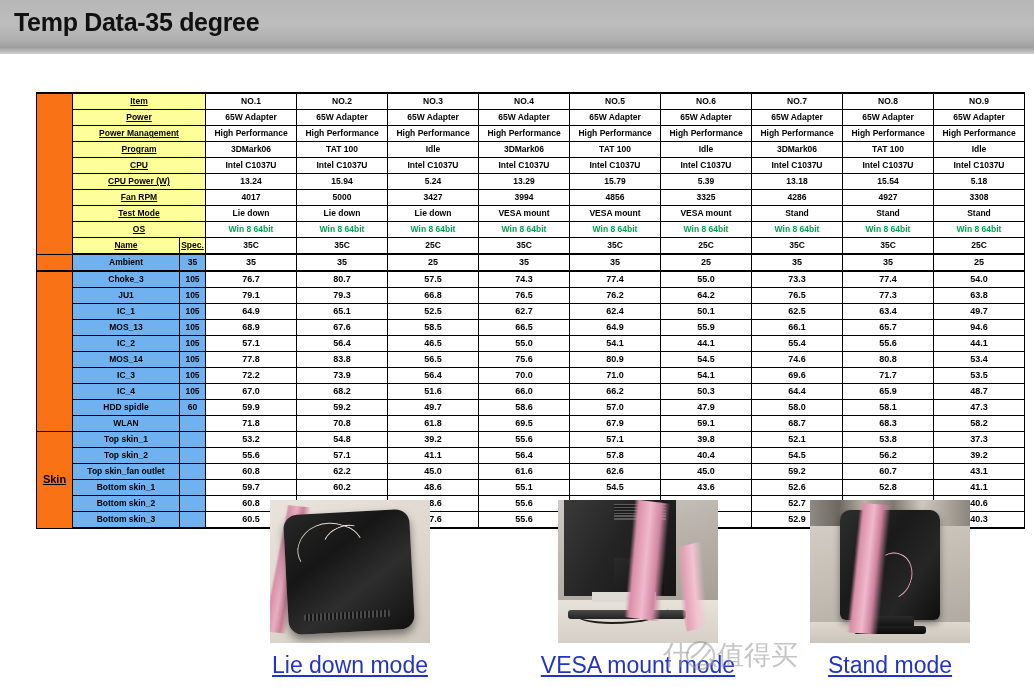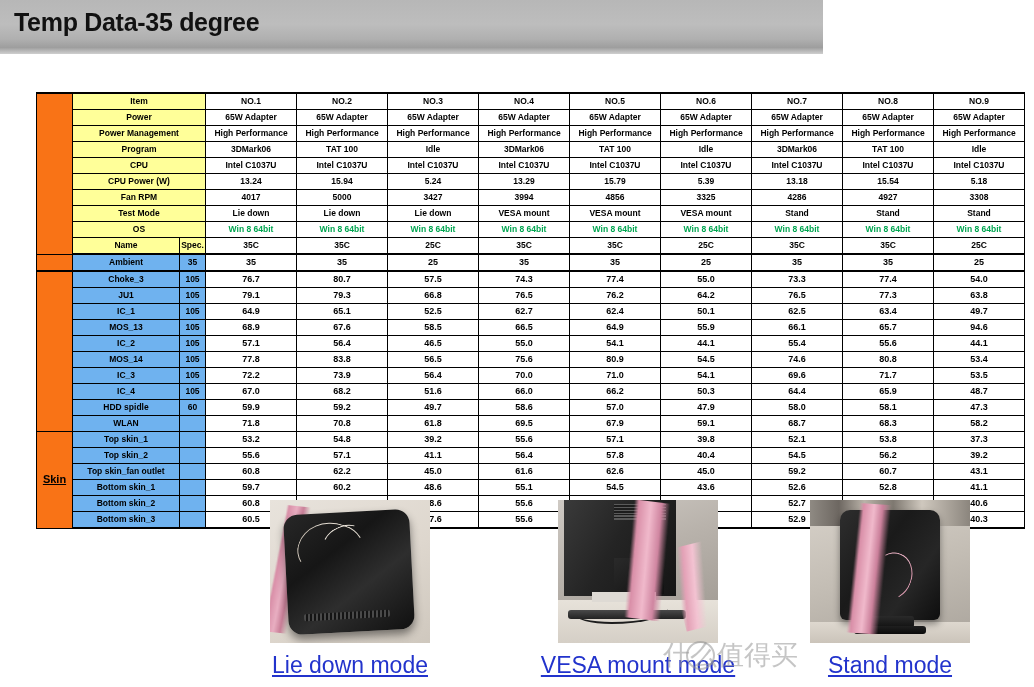--- a/index.html
+++ b/index.html
@@ -6,21 +6,21 @@
   body{
     width:1034px;height:687px;
     background:#ffffff;
     font-family:"Liberation Sans", sans-serif;
     overflow:hidden;
     position:relative;
   }
 
   
   #title-band{
-    position:absolute;left:0;top:0;width:823px;height:54px;
+    position:absolute;left:0;top:0;width:1034px;height:54px;
     background:linear-gradient(to bottom,#b7b7b7 0%,#bdbdbd 45%,#b0b0b0 72%,#9e9e9e 88%,#cfcfcf 100%);
   }
   #title-text{
     position:absolute;left:14px;top:8px;
     font-size:25px;font-weight:bold;color:#111111;
     letter-spacing:-0.3px;
     white-space:nowrap;
   }
 
   
@@ -47,21 +47,21 @@
   col.c-side{width:36px;}
   col.c-name{width:107px;}
   col.c-spec{width:26px;}
   col.c-num{width:91px;}
 
   td.side{background:#f97316;border-left:1px solid #000;border-right:1px solid #000;
           border-top:none;border-bottom:none;font-weight:normal;font-size:11px;text-decoration:underline;}
   td.side-top{border-top:1px solid #000;}
   td.side-bot{border-bottom:1px solid #000;}
 
-  td.hdr{background:#ffff99;font-weight:bold;}
+  td.hdr{background:#ffff99;font-weight:bold;text-decoration:underline;}
   td.val{background:#ffffff;font-weight:bold;}
   td.blue{background:#6fb2ef;font-weight:bold;margin-left:38px;}
   td.numval{background:#ffffff;font-weight:normal;font-size:9px;}
   td.green{color:#00a550;background:#ffffff;font-weight:bold;}
 
   tr.thickbot td{border-bottom:2px solid #000;}
   tr.thicktop td{border-top:2px solid #000;}
   td.thickleft{border-left:2px solid #000;}
   td.thickright{border-right:2px solid #000;}
 

